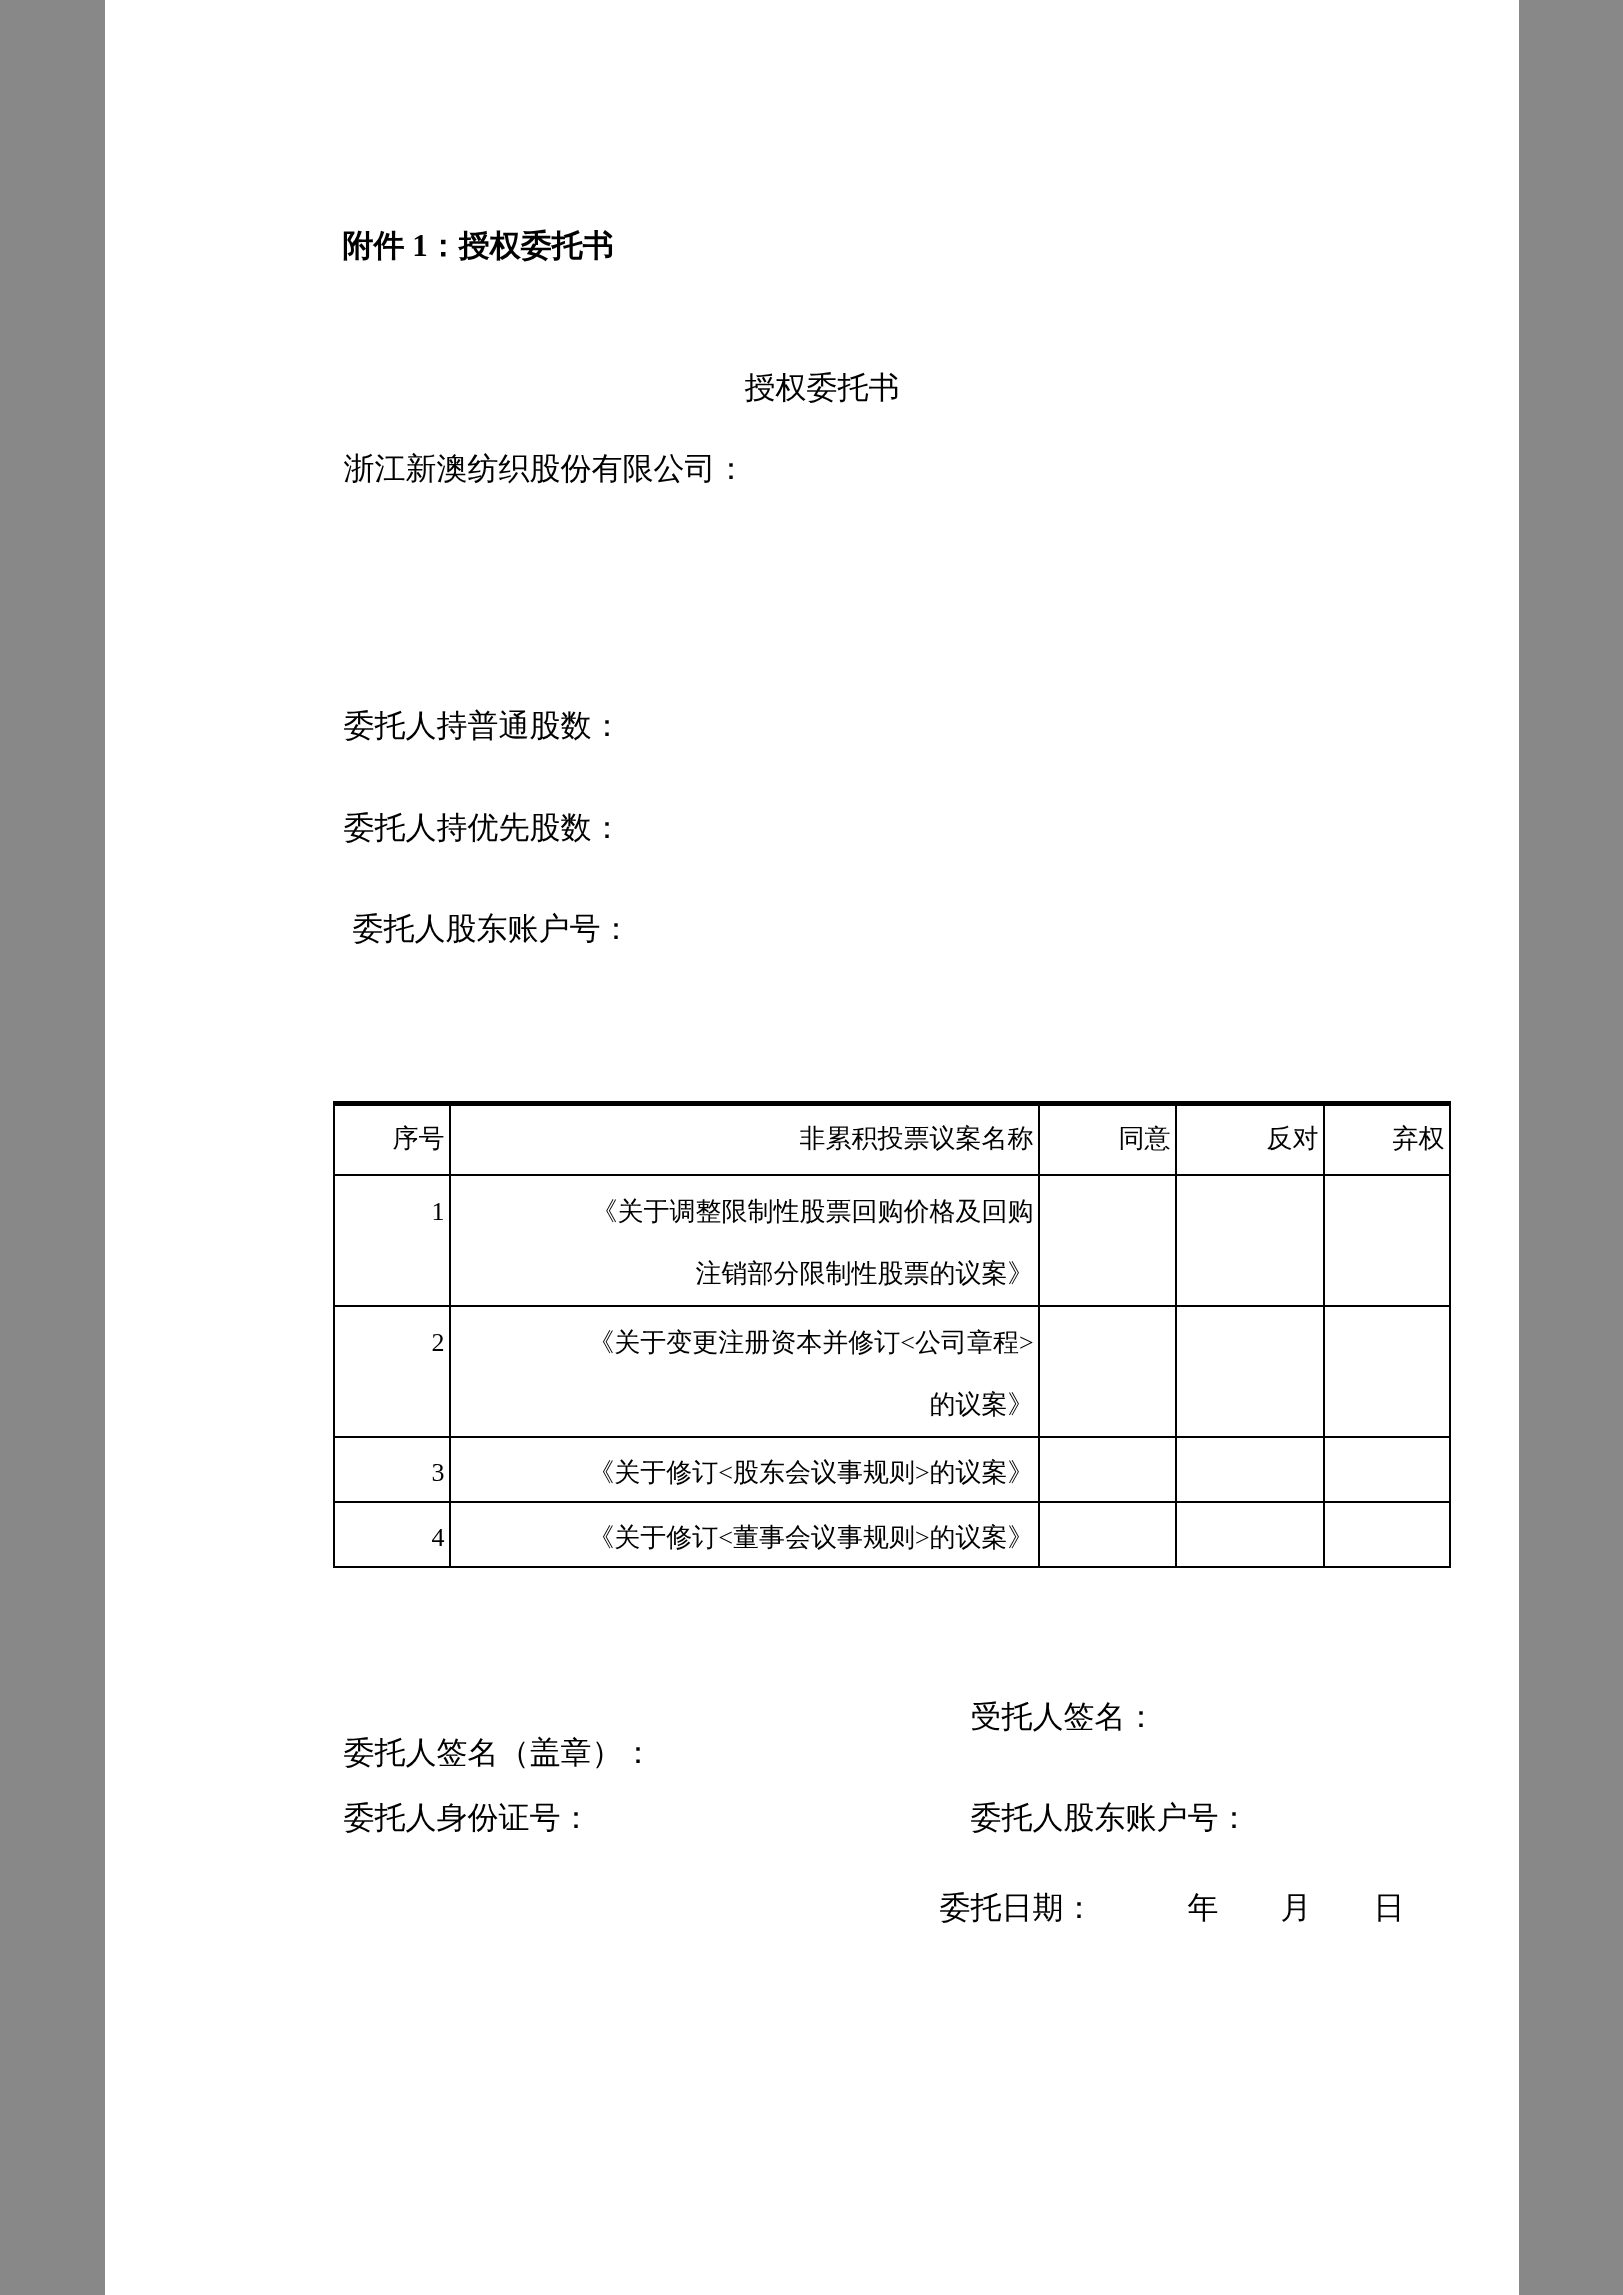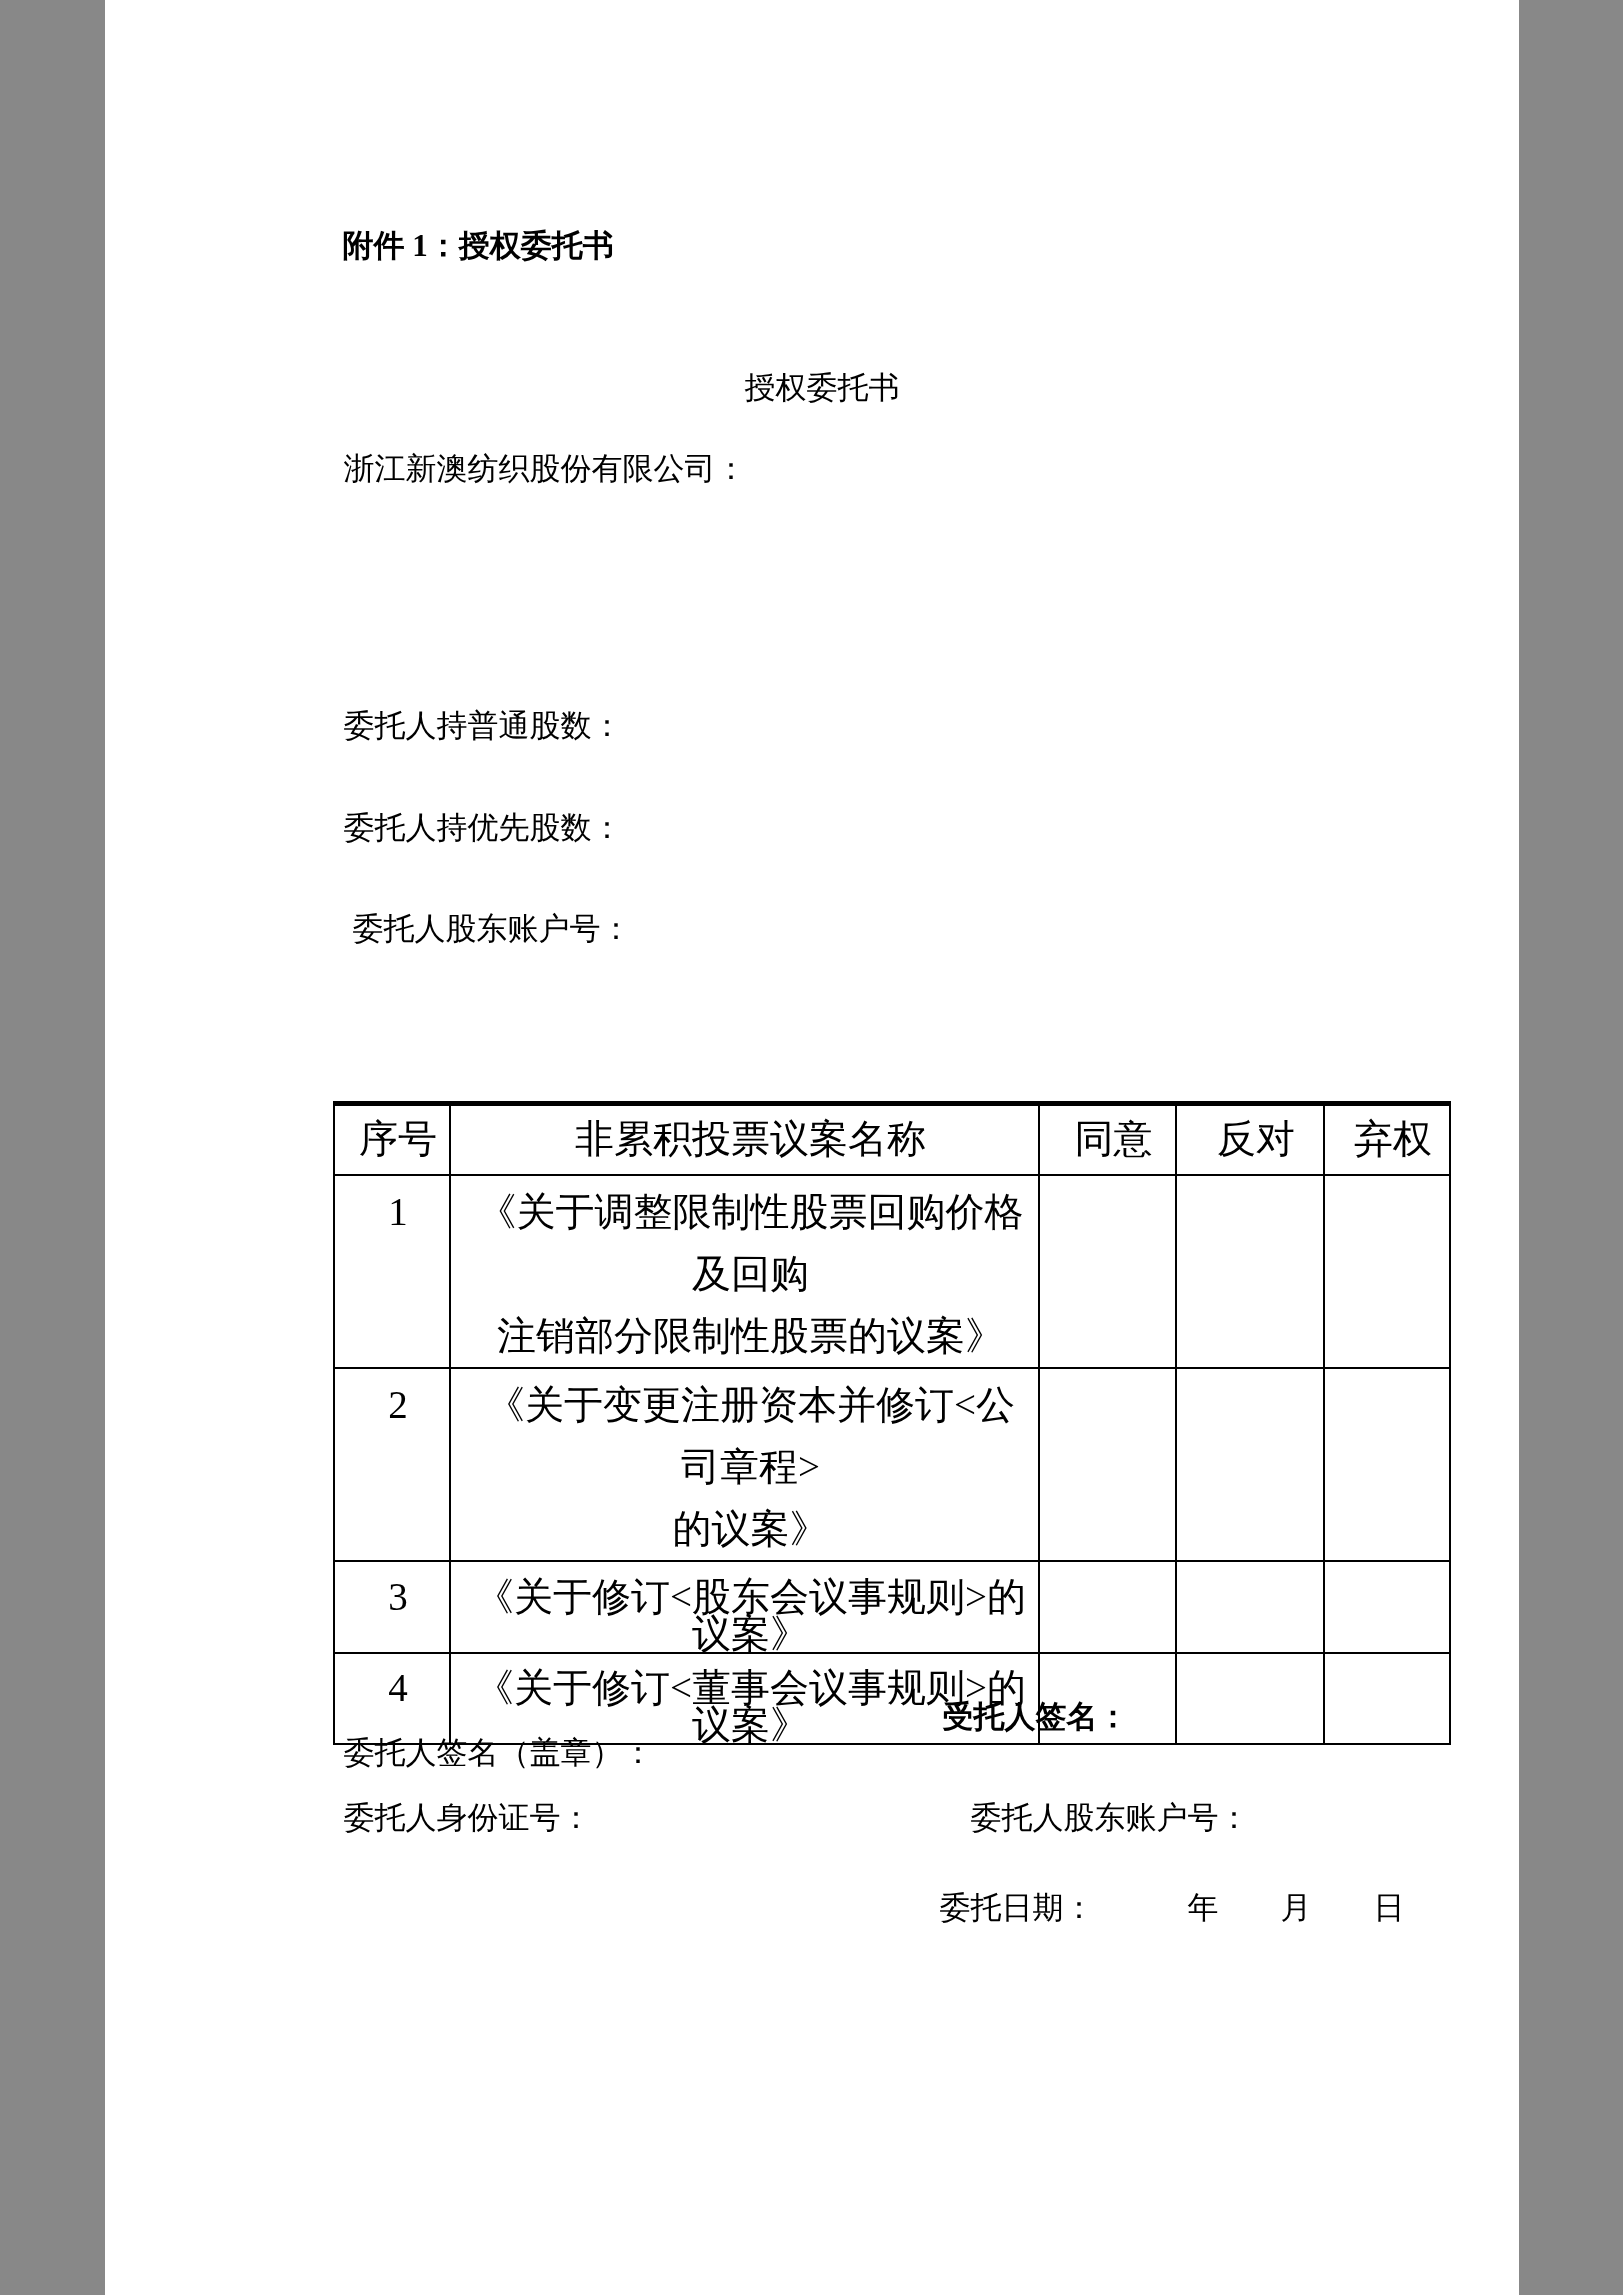--- a/index.html
+++ b/index.html
@@ -30,23 +30,23 @@
     left: 228px;
     top: 1101px;
     border-collapse: collapse;
     table-layout: fixed;
     border: 2.6px solid #000;
     border-top-width: 5.2px;
   }
   .vote-table th, .vote-table td {
     border: 2.6px solid #000;
     vertical-align: top;
-    text-align: center;
+    text-align: right;
     font-weight: normal;
-    font-size: 39px;
+    font-size: 26px;
     padding: 0 3.9px 0 17px;
     white-space: pre-line;
     overflow: hidden;
   }
   .vote-table thead tr { height: 71px; }
   .vote-table thead th { line-height: 37px; padding-top: 14.4px; }
   .vote-table tr.tall { height: 128px; }
   .vote-table tr.tall td { line-height: 62px; padding-top: 5.2px; }
   .vote-table tr.short { height: 65px; }
   .vote-table tr.short td { line-height: 37px; padding-top: 15.7px; }
@@ -115,21 +115,21 @@
         <td>《关于修订&lt;董事会议事规则&gt;的议案》</td>
         <td></td>
         <td></td>
         <td></td>
       </tr>
     </tbody>
   </table>
 
   <div class="abs" style="left:239px; top:1737px;">委托人签名（盖章）：</div>
 
-  <div class="abs" style="left:838px; top:1701px;font-weight:bold;">受托人签名：</div>
+  <div class="abs" style="left:866px; top:1701px;">受托人签名：</div>
 
   <div class="abs" style="left:239px; top:1802px;">委托人身份证号：</div>
 
   <div class="abs" style="left:866px; top:1802px;">委托人股东账户号：</div>
 
   <div class="abs" style="left:835px; top:1892px;">委托日期：　　　年　　月　　日</div>
 
 </div>
 
 

